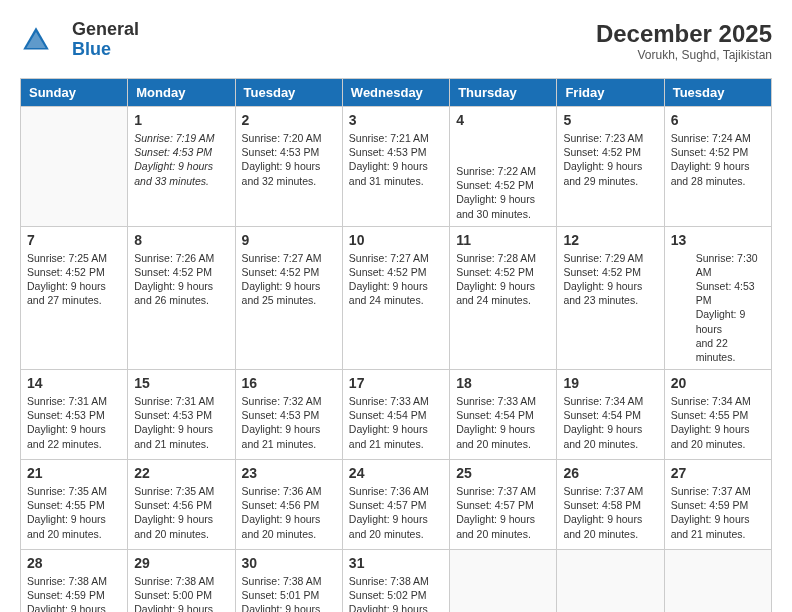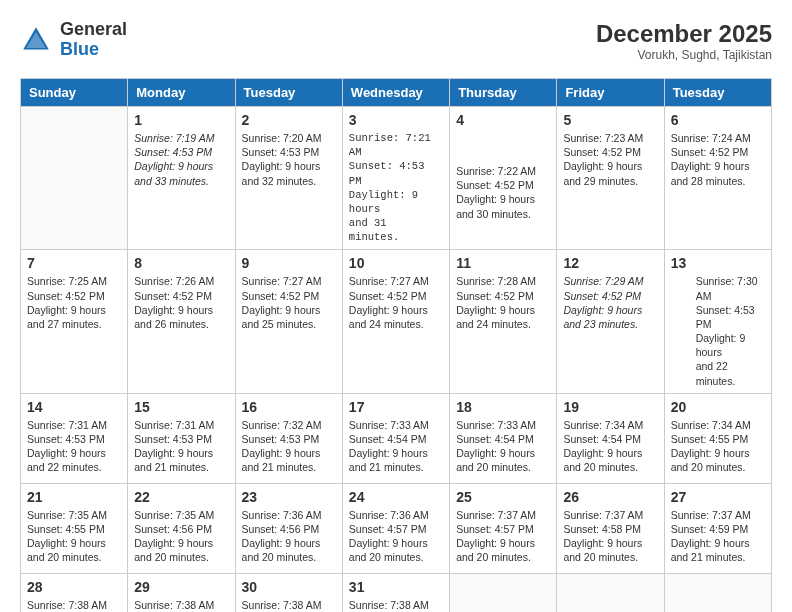--- a/index.html
+++ b/index.html
@@ -12,21 +12,21 @@
     }
     .header {
       display: flex;
       justify-content: space-between;
       align-items: flex-start;
       margin-bottom: 16px;
     }
     .logo {
       display: flex;
       align-items: center;
-      gap: 8px;
+      gap: 20px;
     }
     .logo-text {
       display: flex;
       flex-direction: column;
       line-height: 1.1;
     }
     .logo-general {
       font-size: 18px;
       font-weight: bold;
       color: #333;
@@ -135,21 +135,21 @@
         </td>
         <td>
           <span class="day-number">2</span>
           <div class="day-info" style="white-space: pre-line;">Sunrise: 7:20 AM
 Sunset: 4:53 PM
 Daylight: 9 hours
 and 32 minutes.</div>
         </td>
         <td>
           <span class="day-number">3</span>
-          <div class="day-info" style="white-space: pre-line; font-family: Liberation Mono, monospace;">Sunrise: 7:21 AM
+          <div class="day-info" style="white-space: pre-line;">Sunrise: 7:21 AM
 Sunset: 4:53 PM
 Daylight: 9 hours
 and 31 minutes.</div>
         </td>
         <td>
           <span class="day-number">4</span>
           <div class="day-info" style="white-space: pre-line; margin-top: 36px;">Sunrise: 7:22 AM
 Sunset: 4:52 PM
 Daylight: 9 hours
 and 30 minutes.</div>
@@ -200,21 +200,21 @@
         </td>
         <td>
           <span class="day-number">11</span>
           <div class="day-info" style="white-space: pre-line;">Sunrise: 7:28 AM
 Sunset: 4:52 PM
 Daylight: 9 hours
 and 24 minutes.</div>
         </td>
         <td>
           <span class="day-number">12</span>
-          <div class="day-info" style="white-space: pre-line; font-style: italic;">Sunrise: 7:29 AM
+          <div class="day-info" style="white-space: pre-line;">Sunrise: 7:29 AM
 Sunset: 4:52 PM
 Daylight: 9 hours
 and 23 minutes.</div>
         </td>
         <td>
           <span class="day-number">13</span>
           <div class="day-info" style="white-space: pre-line; margin-left: 25px;">Sunrise: 7:30 AM
 Sunset: 4:53 PM
 Daylight: 9 hours
 and 22 minutes.</div>

